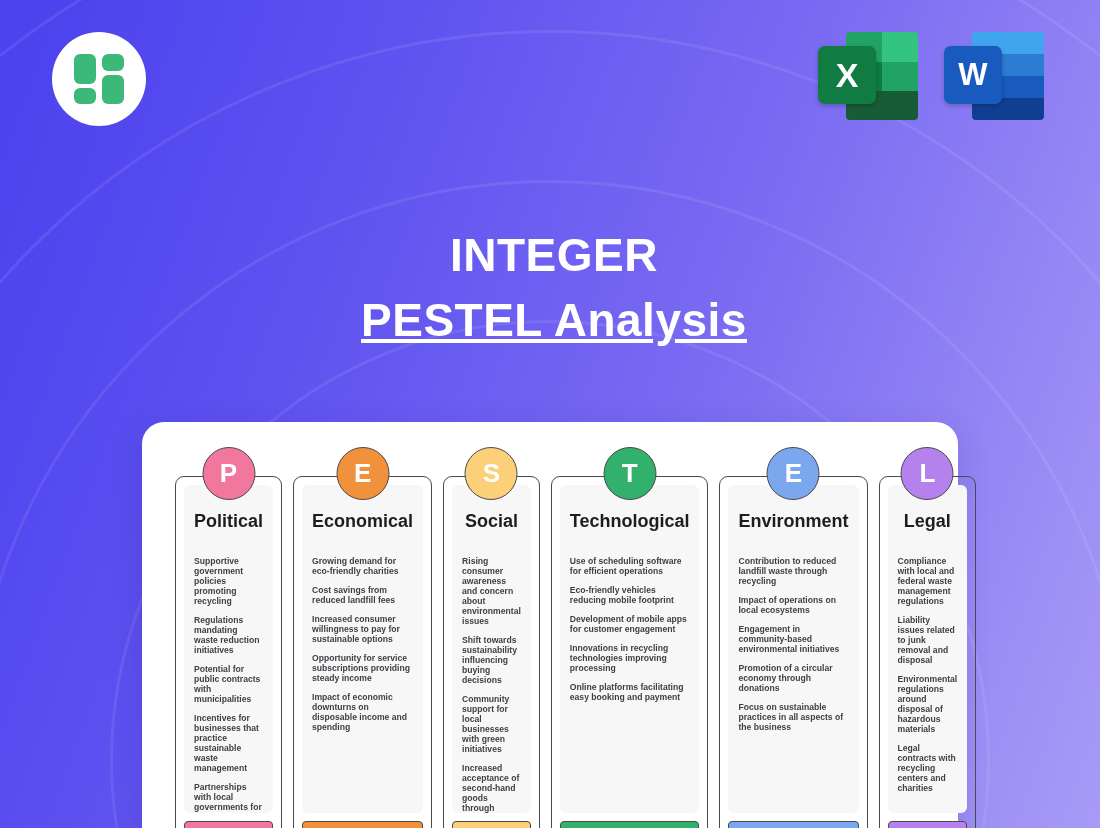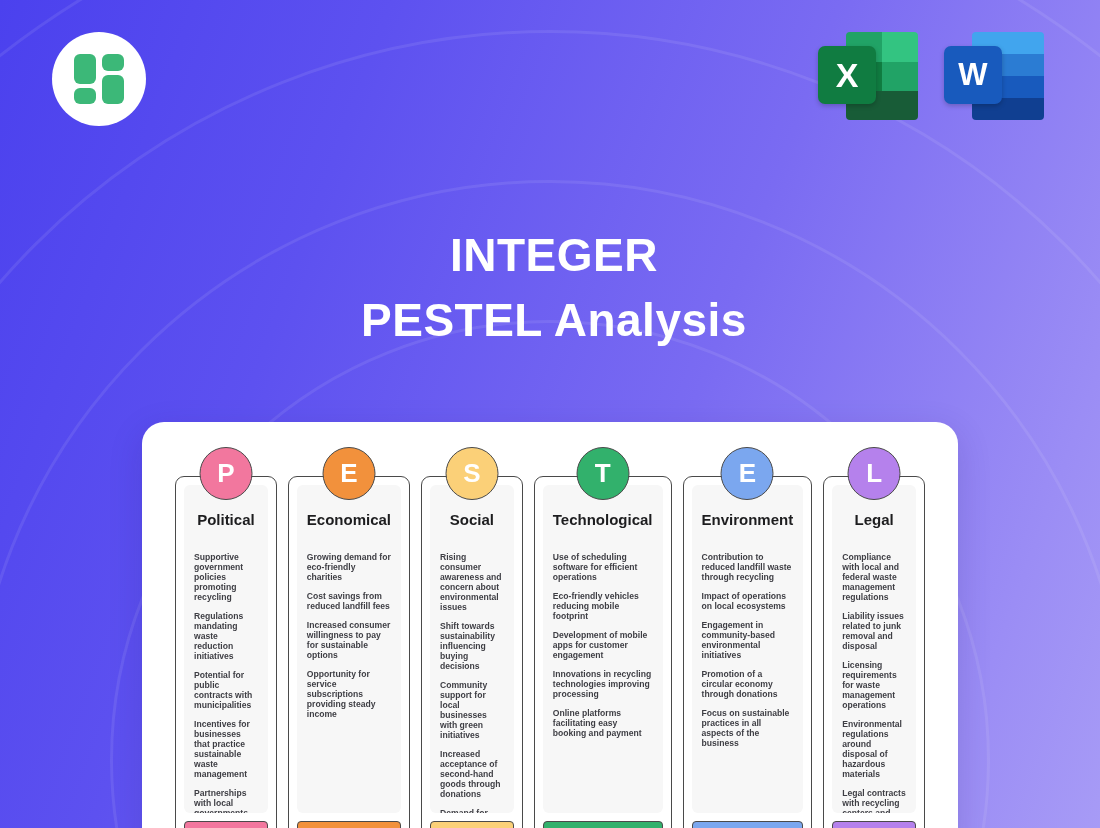--- a/index.html
+++ b/index.html
@@ -96,21 +96,21 @@
 
   
   .title-block {
     position: absolute;
     left: 0; right: 0; top: 224px;
     text-align: center;
     color: #ffffff;
     padding-left: 8px;
   }
   .title-line1 { font-size: 46px; font-weight: bold; letter-spacing: 0.5px; line-height: 62px; }
-  .title-line2 { font-size: 46px; font-weight: bold; letter-spacing: 0.5px; line-height: 68px; }
+  .title-line2 { font-size: 46px; font-weight: bold; letter-spacing: 0.5px; line-height: 68px; text-decoration: underline; }
 
   
   .panel {
     position: absolute;
     left: 142px; top: 422px;
     width: 816px; height: 430px;
     background: #ffffff;
     border-radius: 22px;
     box-shadow: 0 10px 34px rgba(40,20,110,0.16);
   }
@@ -154,21 +154,21 @@
     border: 1.4px solid #4a4a4a;
     display: flex; align-items: center; justify-content: center;
     color: #ffffff;
     font-size: 26px;
     font-weight: bold;
     z-index: 4;
   }
 
   .col-title {
     text-align: center;
-    font-size: 15px;
+    font-size: 18px;
     font-weight: bold;
     color: #1d1d1f;
     margin-bottom: 24px;
     white-space: nowrap;
   }
 
   .points { display: flex; flex-direction: column; gap: 9px; }
 
   .point {
     font-size: 8.6px;
@@ -253,20 +253,21 @@
         </div>
         <div class="col">
           <div class="badge" style="background: rgb(242, 145, 60);">E</div>
           <div class="col-inner">
             <div class="col-title">Economical</div>
             <div class="points">
               <div class="point">Growing demand for eco-friendly charities</div>
               <div class="point">Cost savings from reduced landfill fees</div>
               <div class="point">Increased consumer willingness to pay for sustainable options</div>
               <div class="point">Opportunity for service subscriptions providing steady income</div>
+              <div class="point">Impact of economic downturns on disposable income and spending</div>
             </div>
           </div>
           <div class="footbar" style="background: rgb(242, 145, 60);"></div>
         </div>
         <div class="col">
           <div class="badge" style="background: rgb(251, 208, 120);">S</div>
           <div class="col-inner">
             <div class="col-title">Social</div>
             <div class="points">
               <div class="point">Rising consumer awareness and concern about environmental issues</div>
@@ -306,21 +307,20 @@
           </div>
           <div class="footbar" style="background: rgb(123, 167, 239);"></div>
         </div>
         <div class="col">
           <div class="badge" style="background: rgb(181, 129, 236);">L</div>
           <div class="col-inner">
             <div class="col-title">Legal</div>
             <div class="points">
               <div class="point">Compliance with local and federal waste management regulations</div>
               <div class="point">Liability issues related to junk removal and disposal</div>
-              <div class="point">Licensing requirements for waste management operations</div>
               <div class="point">Environmental regulations around disposal of hazardous materials</div>
               <div class="point">Legal contracts with recycling centers and charities</div>
             </div>
           </div>
           <div class="footbar" style="background: rgb(181, 129, 236);"></div>
         </div>
       </div>
   </div>
 
 </div>

